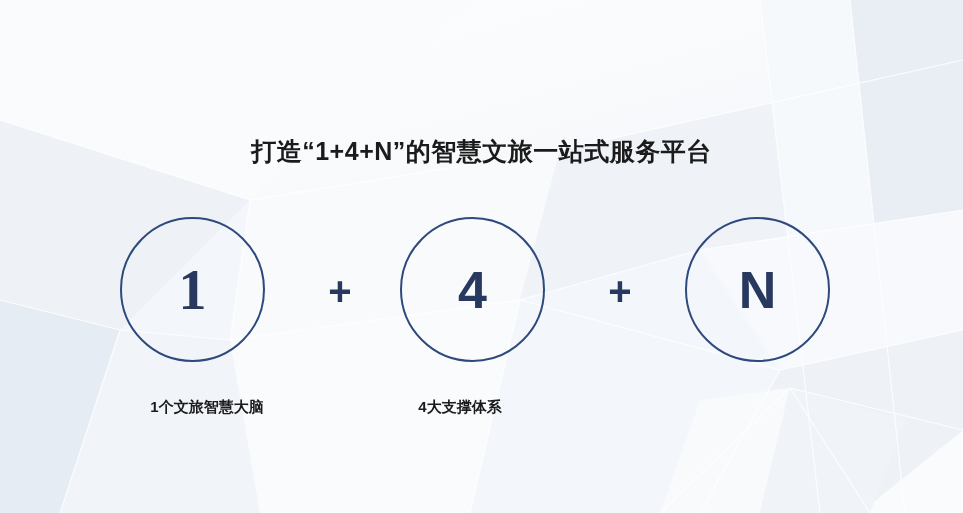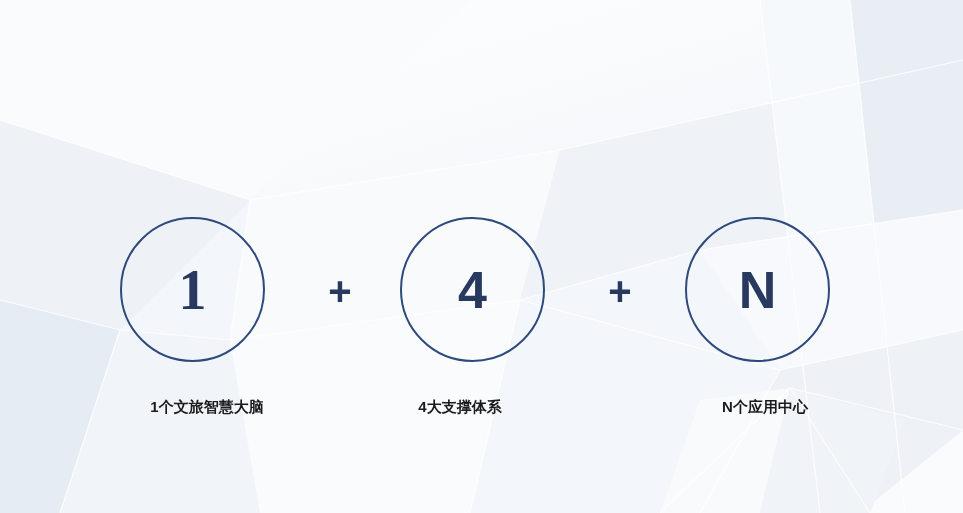--- a/index.html
+++ b/index.html
@@ -163,20 +163,21 @@
       <path d="M470,513 L520,300"></path>
       <path d="M700,513 L780,370 L963,330"></path>
       <path d="M790,388 L660,513"></path>
       <path d="M790,388 L870,513"></path>
       <path d="M790,388 L963,430"></path>
     </g>
   </svg>
 
   <div id="content">
 
+    <div id="title">打造“1+4+N”的智慧文旅一站式服务平台</div>
 
     <div class="circle" id="circle-1">
       <div class="glyph serif-num">1</div>
     </div>
 
     <div class="plus" id="plus-1">+</div>
 
     <div class="circle" id="circle-4">
       <div class="glyph">4</div>
     </div>
@@ -184,16 +185,15 @@
     <div class="plus" id="plus-2">+</div>
 
     <div class="circle" id="circle-n">
       <div class="glyph">N</div>
     </div>
 
     <div class="caption" id="caption-1">1个文旅智慧大脑</div>
 
     <div class="caption" id="caption-4">4大支撑体系</div>
 
-    <div class="caption" id="caption-n">N个应用中心</div>
 
   </div>
 </div>
 
 </body></html>

